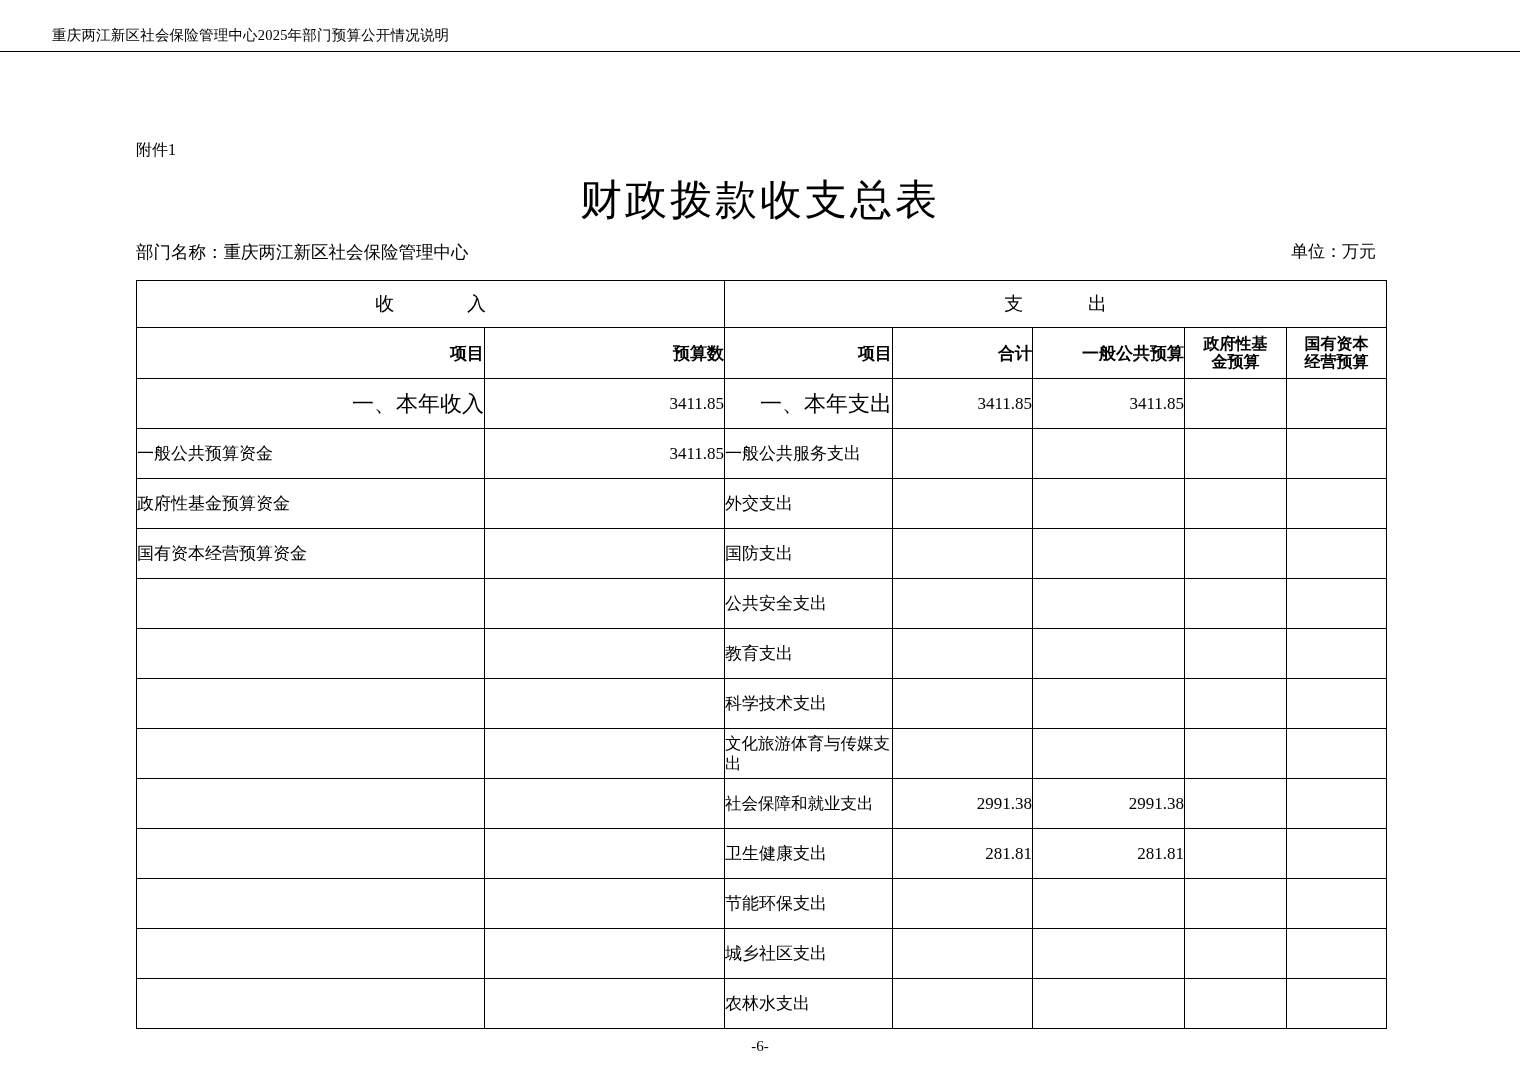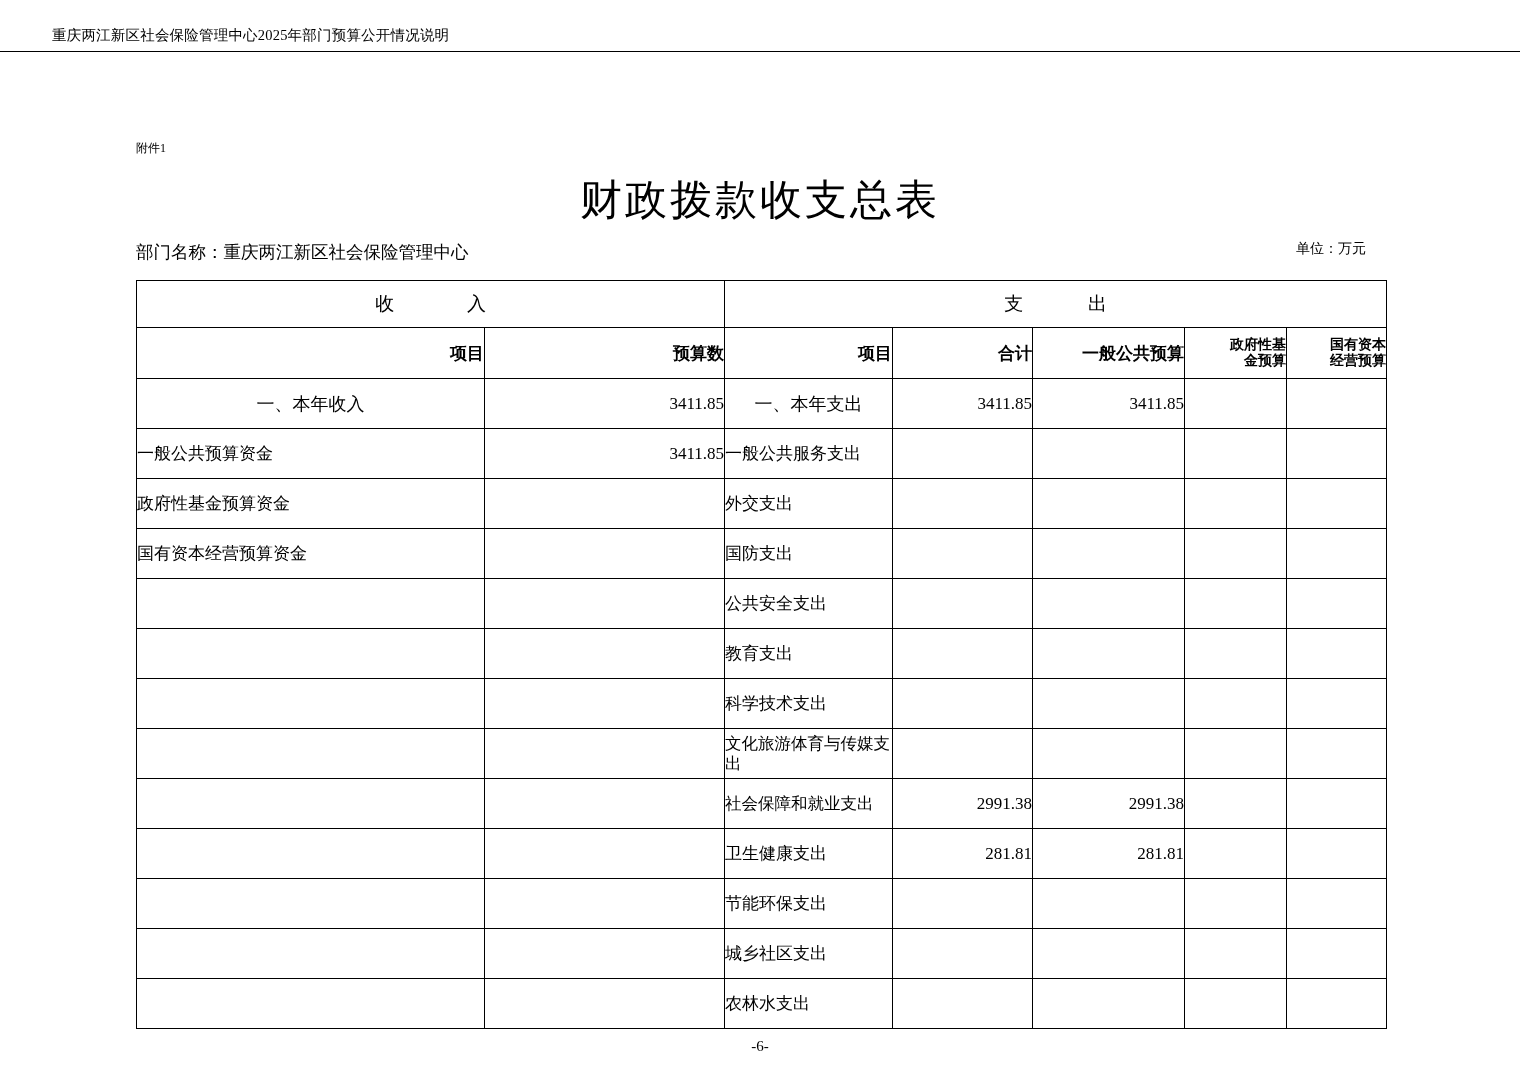--- a/index.html
+++ b/index.html
@@ -50,21 +50,21 @@
   .content {
     position: absolute;
     left: 0;
     top: 0;
     width: 1520px;
   }
   .attach-label {
     position: absolute;
     left: 136px;
     top: 140px;
-    font-size: 12px;
+    font-size: 16px;
     font-family: "Liberation Serif", serif;
   }
   .doc-title {
     position: absolute;
     left: 0;
     top: 172px;
     width: 1520px;
     text-align: center;
     font-family: "Liberation Serif", serif;
     font-weight: normal;
@@ -80,23 +80,23 @@
   }
   .meta-left {
     position: absolute;
     left: 0;
     top: 0;
     font-size: 17.5px;
     white-space: nowrap;
   }
   .meta-right {
     position: absolute;
-    right: 18px;
+    right: 8px;
     top: 0;
-    font-size: 14px;
+    font-size: 17px;
     white-space: nowrap;
   }
   
   table.budget {
     position: absolute;
     left: 136px;
     top: 280px;
     border-collapse: collapse;
     table-layout: fixed;
     width: 1250px;
@@ -115,46 +115,45 @@
     letter-spacing: 1px;
   }
   .spaced-2 { letter-spacing: 34px; padding-left: 34px; }
   .spaced-3 { letter-spacing: 30px; padding-left: 30px; }
   .sub-head {
     text-align: center;
     height: 50px;
     font-size: 18px;
   }
   .sub-head.tight {
-    font-size: 14px;
+    font-size: 16px;
     font-weight: bold;
     line-height: 1.15;
-    text-align: right;
   }
   .sub-head.semi {
     font-size: 17px;
     font-weight: bold;
     text-align: right;
   }
   .row-cell {
     height: 49px;
   }
   .cell-text {
     padding-left: 6px;
     font-size: 17px;
     line-height: 1.15;
   }
   .cell-text.two-line {
     font-size: 16.5px;
     line-height: 1.18;
   }
   .cell-bold-center {
-    text-align: center;
+    text-align: right;
     font-weight: bold;
-    font-size: 18px;
+    font-size: 22px;
   }
   .num {
     text-align: right;
     padding-right: 10px;
     font-family: "Liberation Serif", serif;
     font-size: 17px;
   }
   .footer-pageno {
     position: absolute;
     left: 0;

